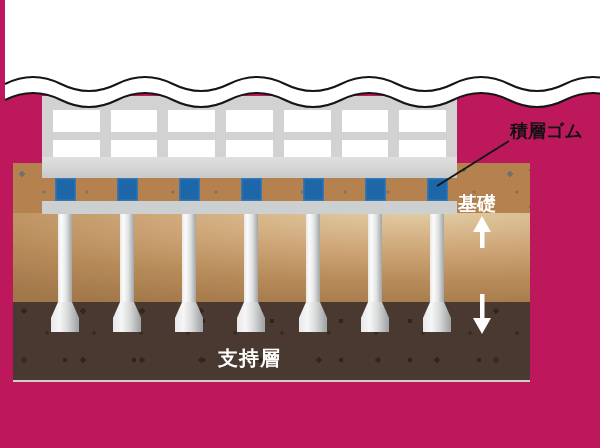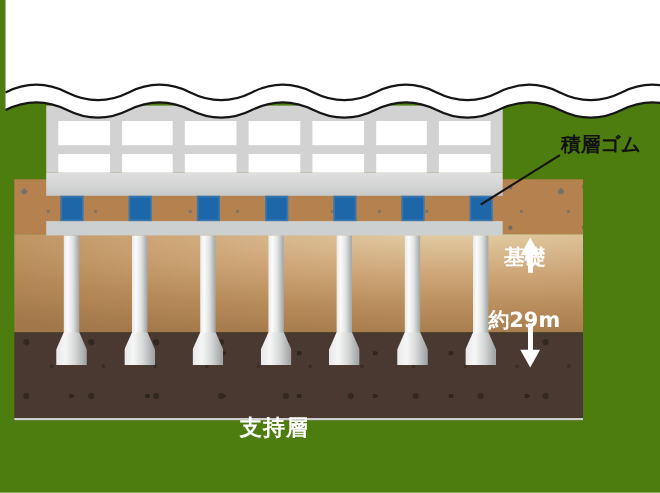--- a/index.html
+++ b/index.html
@@ -1,17 +1,17 @@
 <!DOCTYPE html>
 <html style="--bearing-blue: #1d66a8; --upper-soil: #b5824f; --support-soil: #4a3931; --structure-gray: #d2d2d2;"><head>
 <meta charset="utf-8">
 <style>
   html,body{margin:0;padding:0;background:#fff;}
   #stage{
-    position:relative;width:600px;height:448px;background:#4d7c0f;overflow:hidden;
+    position:relative;width:600px;height:448px;background:#be185d;overflow:hidden;
     font-family:"DejaVu Sans","Liberation Sans",sans-serif;
   }
   .abs{position:absolute;}
 
   
   .soil-speckled{
     left:13px;top:163px;width:517px;height:50px;z-index:1;
     background-color:var(--upper-soil,#b5824f);
     background-image:
       radial-gradient(circle 2.6px at 9px 11px, #75716a 98%, transparent),
@@ -58,21 +58,21 @@
     background:#ccd0d0;}
   .bearing{top:178px;width:21px;height:23px;z-index:3;position:absolute;
     background:var(--bearing-blue,#1d66a8);box-shadow:inset 0 0 0 1.5px rgba(255,255,255,0.12);}
 
   
   .waves{left:0;top:0;z-index:4;}
   .ann{left:0;top:0;z-index:5;}
 
   .t{position:absolute;z-index:6;white-space:nowrap;font-weight:bold;}
   .t-black{color:#111;}
-  .t-white{color:#fff;margin-top:30px;}
+  .t-white{color:#fff;}
   .label-bearing{left:510px;top:119px;font-size:18px;}
   .label-foundation{left:458px;top:191px;font-size:19px;}
   .label-depth1{left:444px;top:248px;font-size:19px;}
   .label-depth2{left:461px;top:270px;font-size:19px;}
   .label-support{left:42px;top:345px;width:415px;text-align:center;font-size:20px;letter-spacing:1px;}
 </style>
 </head>
 <body>
 
 <div id="stage">
@@ -113,21 +113,20 @@
       <rect x="480" y="230" width="4.5" height="18"></rect>
     </g>
     <g fill="#ffffff">
       <rect x="480" y="294" width="4.5" height="25"></rect>
       <polygon points="482,334 473,318 491,318"></polygon>
     </g>
   </svg>
 
   <div class="t t-black label-bearing">積層ゴム</div>
   <div class="t t-white label-foundation">基礎</div>
-  <div class="t t-white label-depth1">約29m</div>
   <div class="t t-white label-support">支持層</div>
 <div class="pile" style="left: 51px;">
       <div class="pile-shaft"></div>
       <div class="pile-base"></div>
     </div>
     <div class="pile" style="left: 113px;">
       <div class="pile-shaft"></div>
       <div class="pile-base"></div>
     </div>
     <div class="pile" style="left: 175px;">

